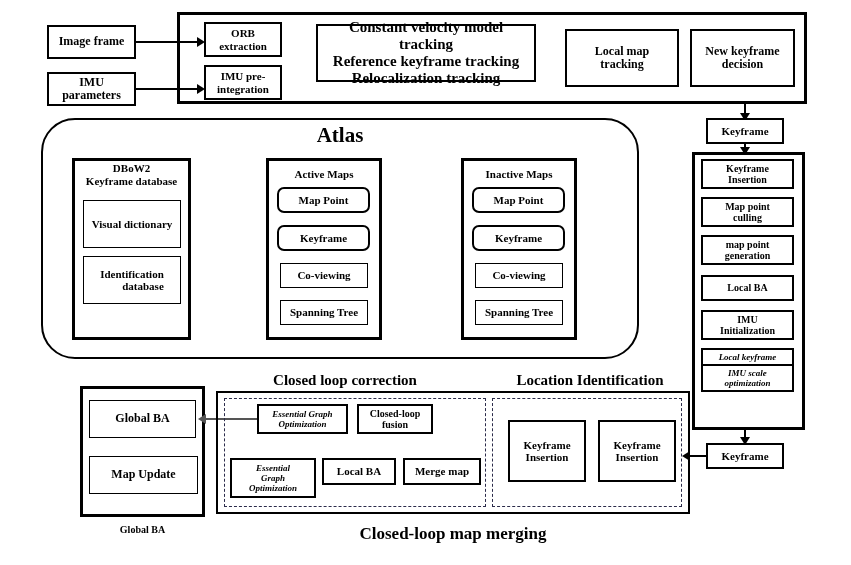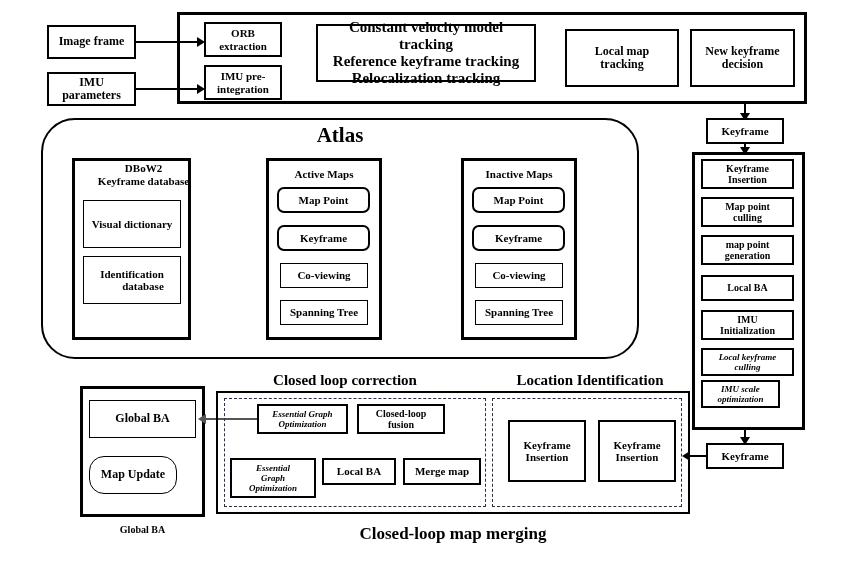--- a/index.html
+++ b/index.html
@@ -170,37 +170,37 @@
 generation</div>
 
   <div class="box fs10" style="left:701px; top:275px; width:93px; height:26px; white-space:pre-line;">Local BA</div>
 
   <div class="box fs10" style="left:701px; top:310px; width:93px; height:30px; white-space:pre-line;">IMU
 Initialization</div>
 
   <div class="box fs9" style="left:701px; top:348px; width:93px; height:28px; white-space:pre-line;">Local keyframe
 culling</div>
 
-  <div class="box fs9" style="left:701px; top:380px; width:79px; height:28px; white-space:pre-line;">IMU scale
+  <div class="box fs9" style="left:701px; top:364px; width:93px; height:28px; white-space:pre-line;">IMU scale
 optimization</div>
 
   <div class="vline" style="left:744px; top:430px; height:11px;"></div>
   <div class="arrow-d" style="left:740px; top:437px;"></div>
 
   <div class="box fs11" style="left:706px; top:443px; width:78px; height:26px;">Keyframe</div>
 
   <div class="hline" style="left:690px; top:455px; width:18px;"></div>
   <div class="arrow-l" style="left:682px; top:451px;"></div>
 
   <div class="rounded-container" style="left:41px; top:118px; width:598px; height:241px;"></div>
 
   <div class="grouplabel fs21" style="left:41px; top:123px; width:598px;">Atlas</div>
 
   <div class="container thick" style="left:72px; top:158px; width:119px; height:182px;"></div>
-  <div class="caption fs11" style="left:84px; top:162px; width:119px; line-height:1.2; white-space:pre-line;">DBoW2
+  <div class="caption fs11" style="left:72px; top:162px; width:119px; line-height:1.2; white-space:pre-line;">DBoW2
 Keyframe database</div>
   <div class="box thin fs11" style="left:83px; top:200px; width:98px; height:48px;">Visual dictionary</div>
   <div class="box thin fs11" style="left:83px; top:256px; width:98px; height:48px; white-space:pre-line;text-align:right;">Identification
 database</div>
 
   <div class="container thick" style="left:266px; top:158px; width:116px; height:182px;"></div>
   <div class="caption fs11" style="left:266px; top:168px; width:116px;">Active Maps</div>
   <div class="box round fs11" style="left:277px; top:187px; width:93px; height:26px;">Map Point</div>
   <div class="box round fs11" style="left:277px; top:225px; width:93px; height:26px;">Keyframe</div>
   <div class="box thin fs11" style="left:280px; top:263px; width:88px; height:25px;">Co-viewing</div>
@@ -208,34 +208,34 @@
 
   <div class="container thick" style="left:461px; top:158px; width:116px; height:182px;"></div>
   <div class="caption fs11" style="left:461px; top:168px; width:116px;">Inactive Maps</div>
   <div class="box round fs11" style="left:472px; top:187px; width:93px; height:26px;">Map Point</div>
   <div class="box round fs11" style="left:472px; top:225px; width:93px; height:26px;">Keyframe</div>
   <div class="box thin fs11" style="left:475px; top:263px; width:88px; height:25px;">Co-viewing</div>
   <div class="box thin fs11" style="left:475px; top:300px; width:88px; height:25px;">Spanning Tree</div>
 
   <div class="container thick" style="left:80px; top:386px; width:125px; height:131px;"></div>
   <div class="box thin fs12" style="left:89px; top:400px; width:107px; height:38px;">Global BA</div>
-  <div class="box thin fs12" style="left:89px; top:456px; width:88px; height:38px;border-radius:15px;">Map Update</div>
+  <div class="box thin fs12" style="left:89px; top:456px; width:109px; height:38px;">Map Update</div>
   <div class="caption fs10" style="left:80px; top:524px; width:125px;">Global BA</div>
 
   <div class="hline gray" style="left:205px; top:418px; width:52px;"></div>
   <div class="arrow-l gray" style="left:198px; top:414px;"></div>
 
   <div class="container" style="left:216px; top:391px; width:474px; height:123px;"></div>
 
   <div class="grouplabel fs15" style="left:216px; top:372px; width:258px;">Closed loop correction</div>
   <div class="dashed" style="left:224px; top:398px; width:262px; height:109px;"></div>
 
   <div class="box fs9" style="left:257px; top:404px; width:91px; height:30px; white-space:pre-line;">Essential Graph
 Optimization</div>
-  <div class="box fs10" style="left:357px; top:404px; width:88px; height:30px; white-space:pre-line;">Closed-loop
+  <div class="box fs10" style="left:357px; top:404px; width:76px; height:30px; white-space:pre-line;">Closed-loop
 fusion</div>
 
   <div class="box fs9" style="left:230px; top:458px; width:86px; height:40px; white-space:pre-line;">Essential
 Graph
 Optimization</div>
   <div class="box fs11" style="left:322px; top:458px; width:74px; height:27px;">Local BA</div>
   <div class="box fs11" style="left:403px; top:458px; width:78px; height:27px;">Merge map</div>
 
   <div class="grouplabel fs15" style="left:490px; top:372px; width:200px;">Location Identification</div>
   <div class="dashed" style="left:492px; top:398px; width:190px; height:109px;"></div>

